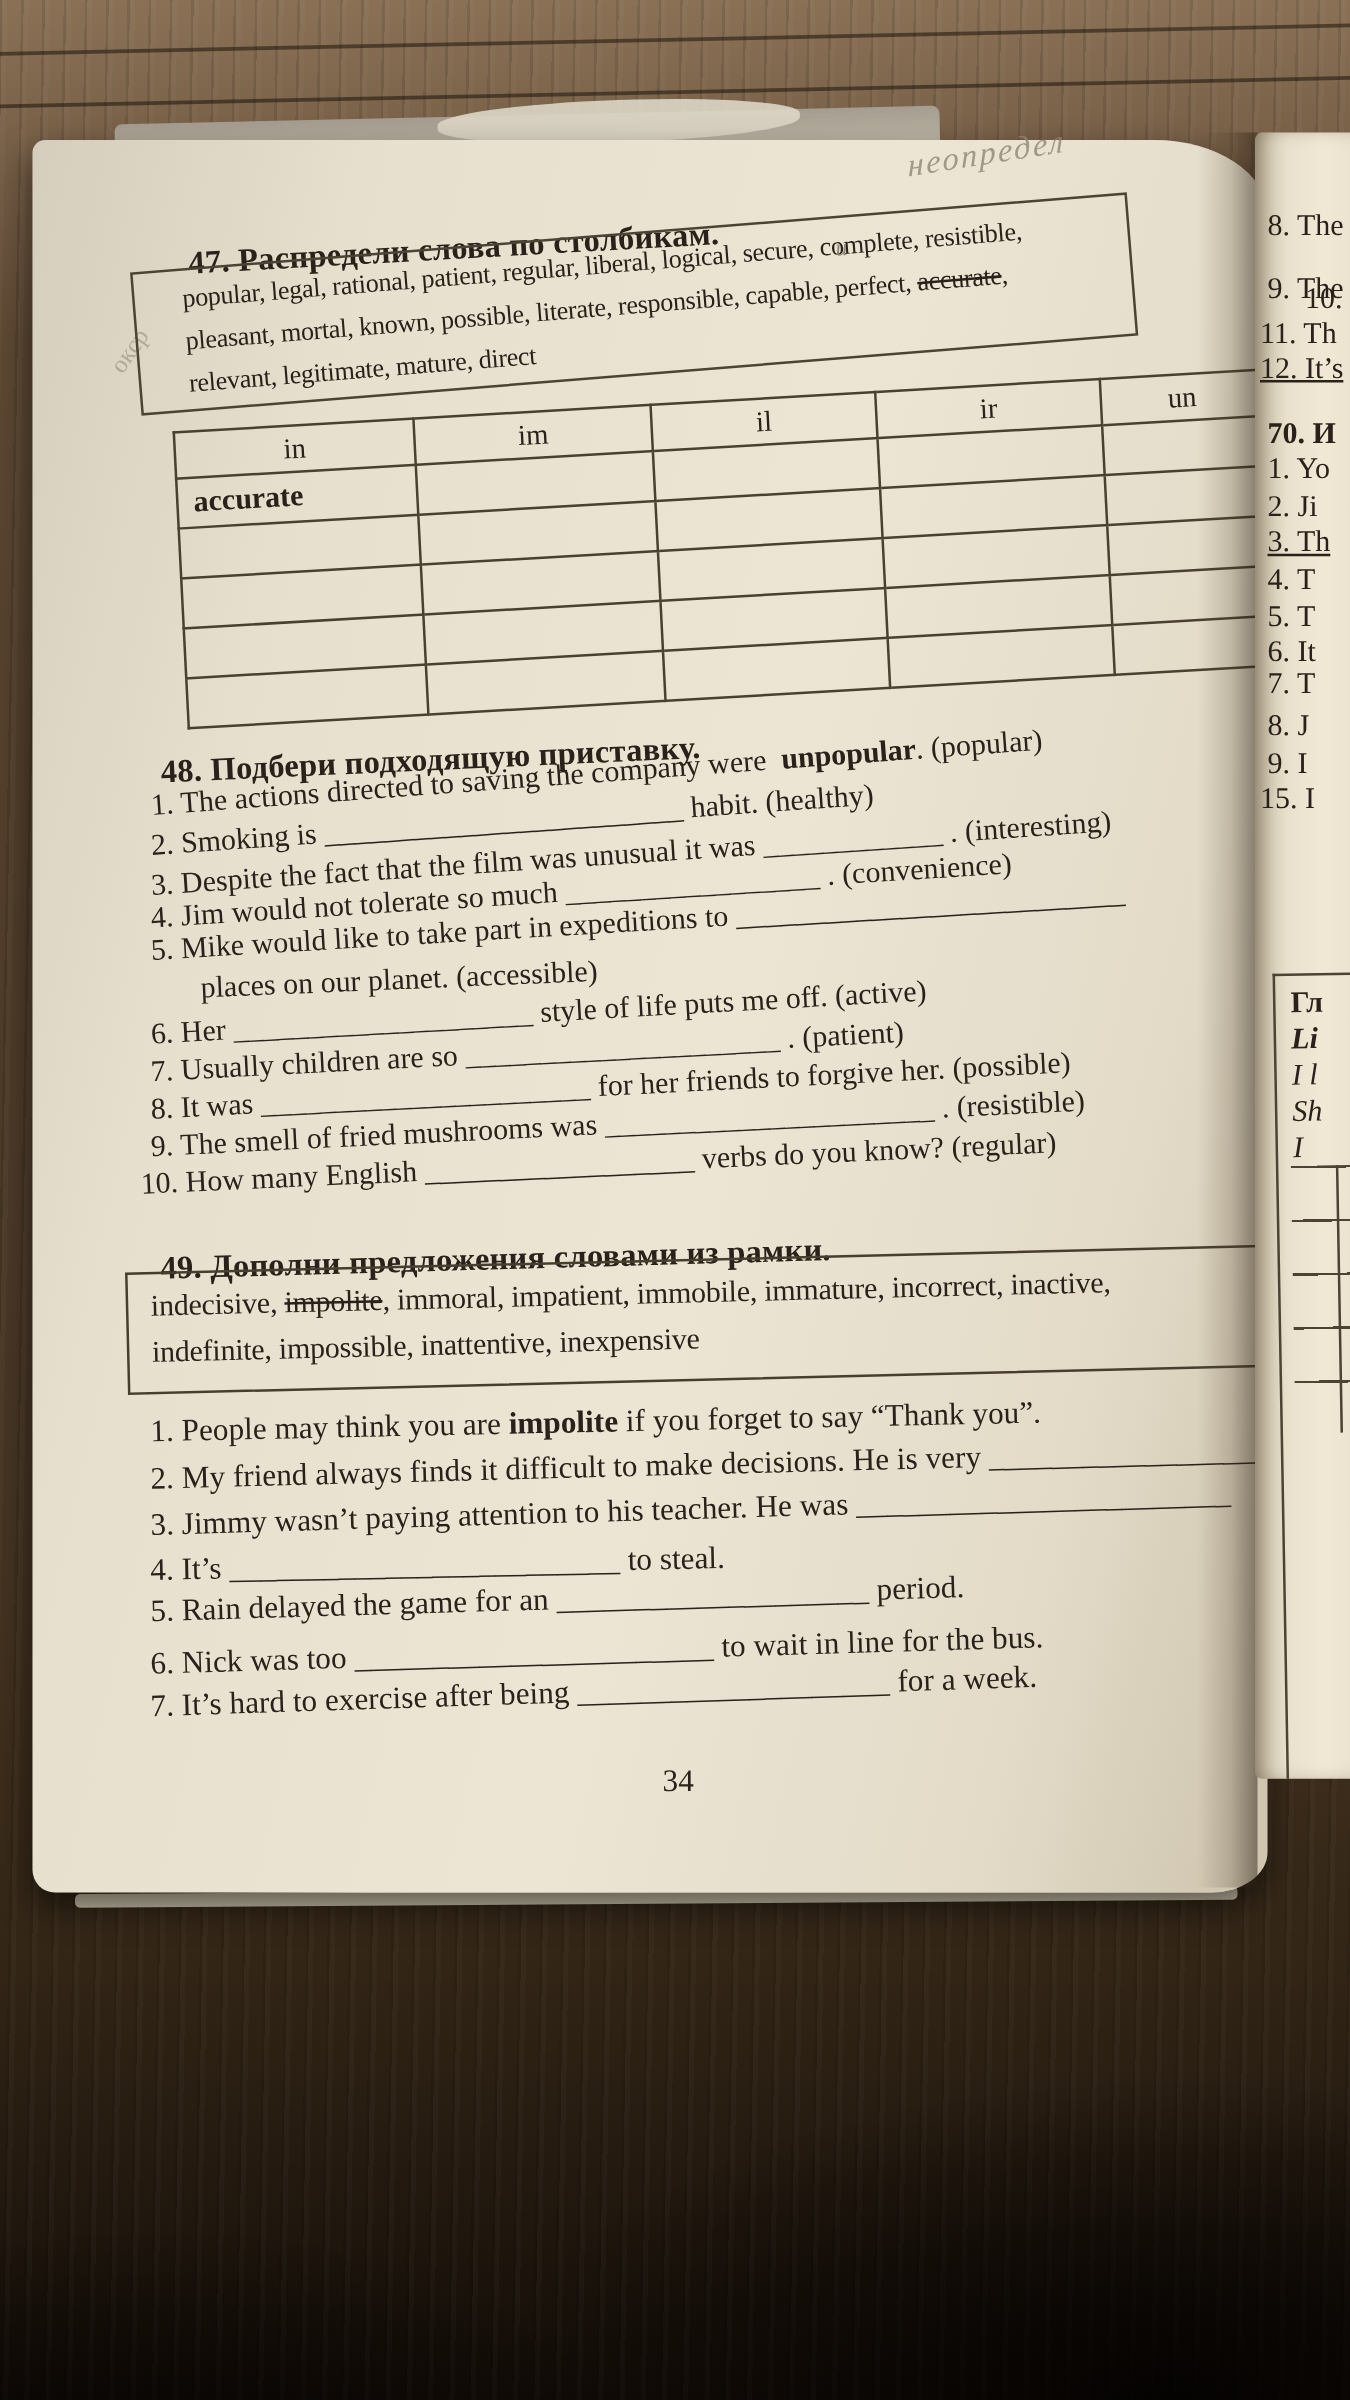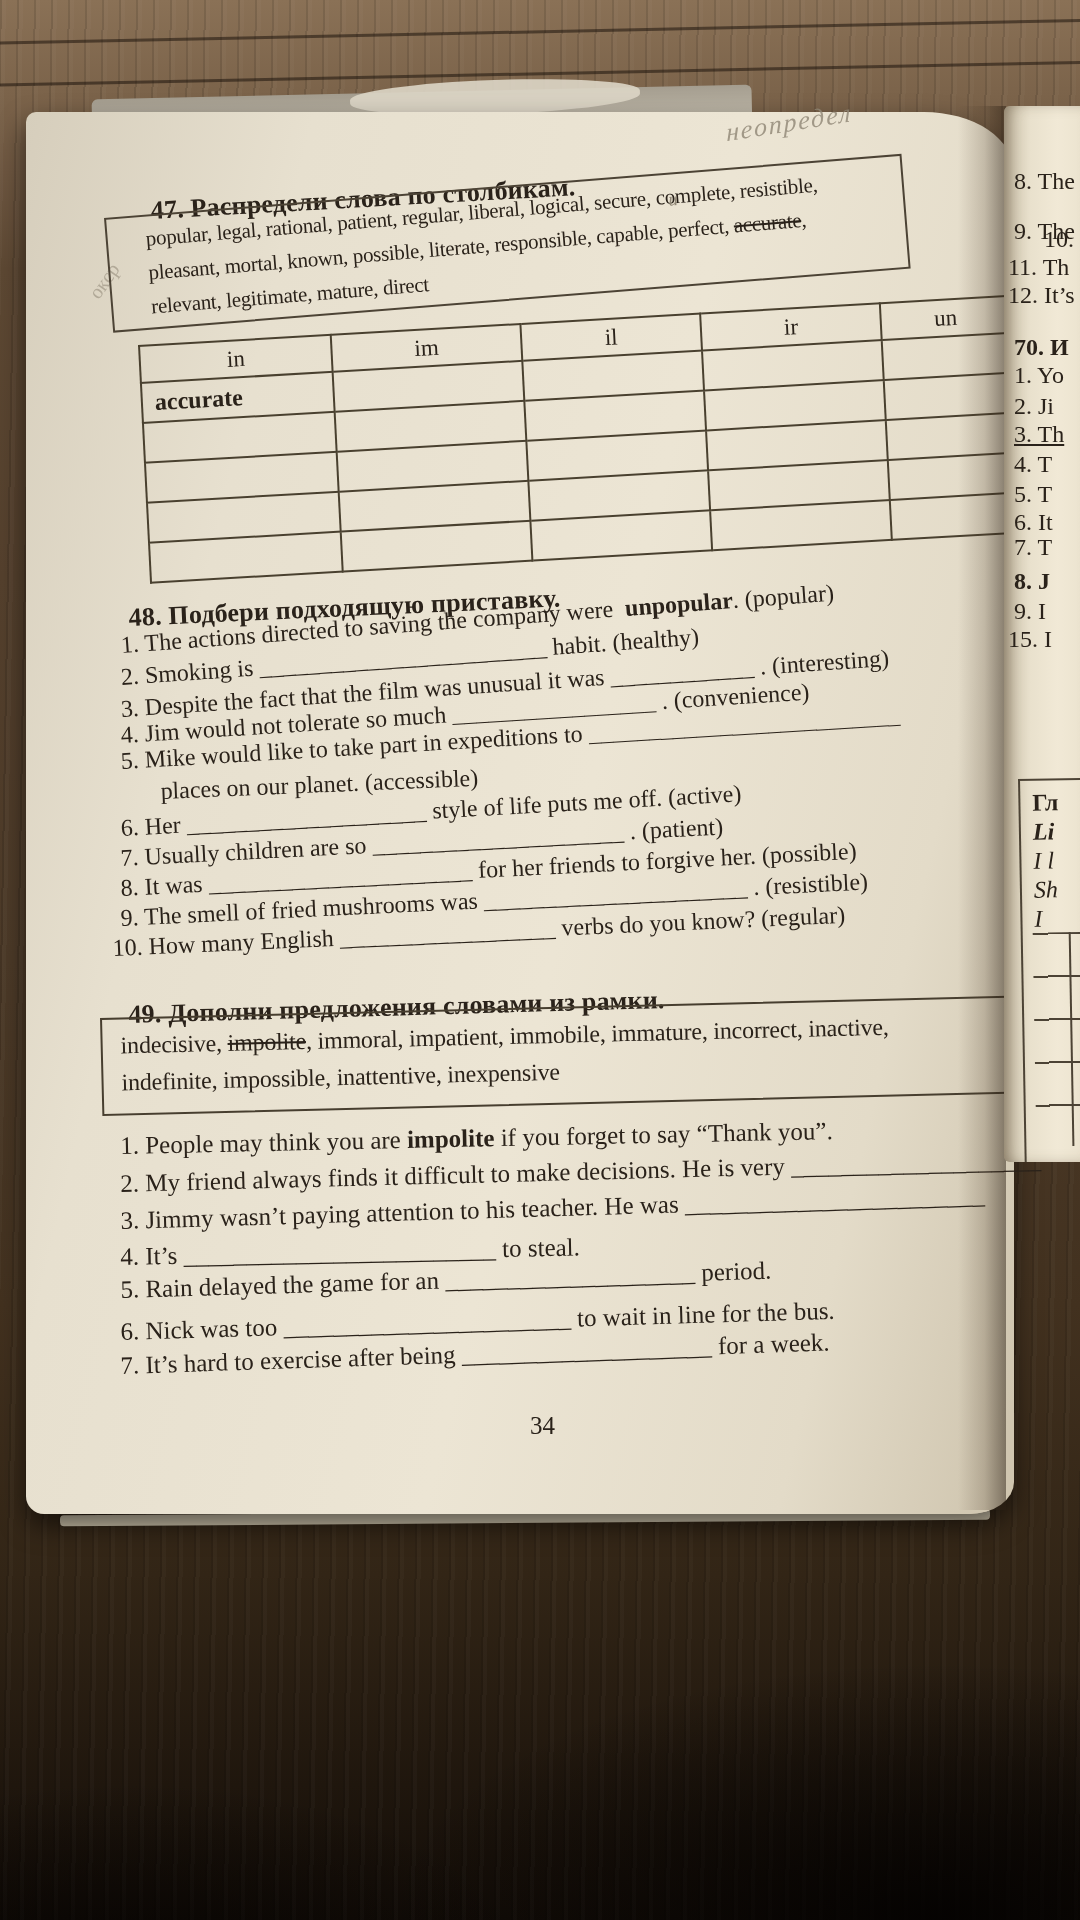--- a/index.html
+++ b/index.html
@@ -26,21 +26,21 @@
     background:#ddd6c6;transform:rotate(-2deg);opacity:.9;}
   .page{
     position:absolute;left:26px;top:112px;width:988px;height:1402px;z-index:1;
     background:linear-gradient(103deg,#d6cebc 0%,#e7e0cf 22%,#ece5d4 55%,#e3dbc8 82%,#d0c6b0 98%);
     border-radius:10px 90px 45px 18px / 10px 60px 32px 18px;
     box-shadow:0 12px 26px rgba(0,0,0,0.55);
   }
   .pedge{position:absolute;left:60px;top:1512px;width:930px;height:11px;background:#cfc5ad;
     transform:rotate(-0.4deg);border-radius:4px;z-index:0;}
   .rpage{
-    position:absolute;left:1004px;top:106px;width:76px;height:1056px;z-index:4;overflow:hidden;
+    position:absolute;left:1004px;top:106px;width:76px;height:1317px;z-index:4;overflow:hidden;
     background:linear-gradient(90deg,#cfc5ae 0%,#e9e1cd 35%,#f1e9d6 70%,#ece4d0 100%);
     box-shadow:inset 10px 0 16px -6px rgba(70,52,32,0.55);
     border-radius:6px 0 0 6px;
   }
   .gutter{position:absolute;left:958px;top:106px;width:48px;height:1404px;z-index:3;pointer-events:none;
     background:linear-gradient(90deg, rgba(74,58,40,0) 0%, rgba(74,58,40,0.22) 55%, rgba(43,31,19,0.5) 100%);}
   
   .t{position:absolute;white-space:pre;color:#2a221a;font-size:24px;transform-origin:left top;line-height:1.12;}
   .hd{font-weight:700;font-size:26px;letter-spacing:.2px;}
   .sz25{font-size:25px;}
@@ -188,30 +188,30 @@
   <div class="t sz25" style="left:504px;top:1300px;font-family:Liberation Serif, serif;">34</div>
 </div>
 
 <div class="gutter"></div>
 
 <div class="rpage">
   <div class="rt" style="top:62px;">8. The</div>
   <div class="rt" style="top:90px;margin-top:22px;">9. The</div>
   <div class="rt" style="top:120px;left:4px;margin-left:36px;">10. Ro</div>
   <div class="rt" style="top:148px;left:4px;">11. Th</div>
-  <div class="rt" style="top:176px;left:4px;">12. It’s</div>
+  <div class="rt" style="top:176px;left:4px;text-decoration:underline;">12. It’s</div>
   <div class="rt b" style="top:228px;">70. И</div>
   <div class="rt" style="top:256px;">1. Yo</div>
   <div class="rt" style="top:287px;">2. Ji</div>
   <div class="rt" style="top:315px;text-decoration:underline;">3. Th</div>
   <div class="rt" style="top:345px;">4. T</div>
   <div class="rt" style="top:375px;">5. T</div>
   <div class="rt" style="top:403px;">6. It</div>
   <div class="rt" style="top:428px;">7. T</div>
-  <div class="rt" style="top:462px;font-weight:bold;">8. J</div>
+  <div class="rt" style="top:462px;">8. J</div>
   <div class="rt" style="top:492px;font-family:Liberation Serif, serif;">9. I</div>
   <div class="rt" style="top:520px;left:4px;">15. I</div>
 
   <div class="box50">
     <div class="bl b">Гл</div>
     <div class="bl b i">Li</div>
     <div class="bl i">I l</div>
     <div class="bl i">Sh</div>
     <div class="bl i">I</div>
     <div class="grid50"></div>

